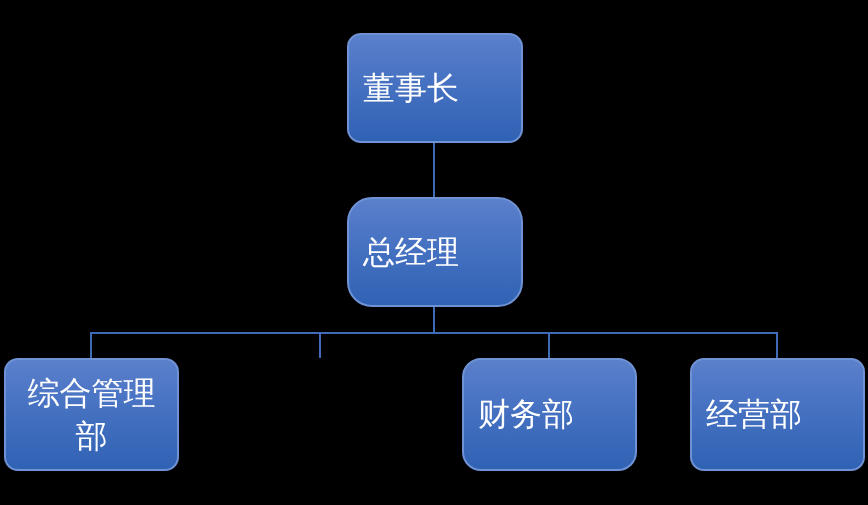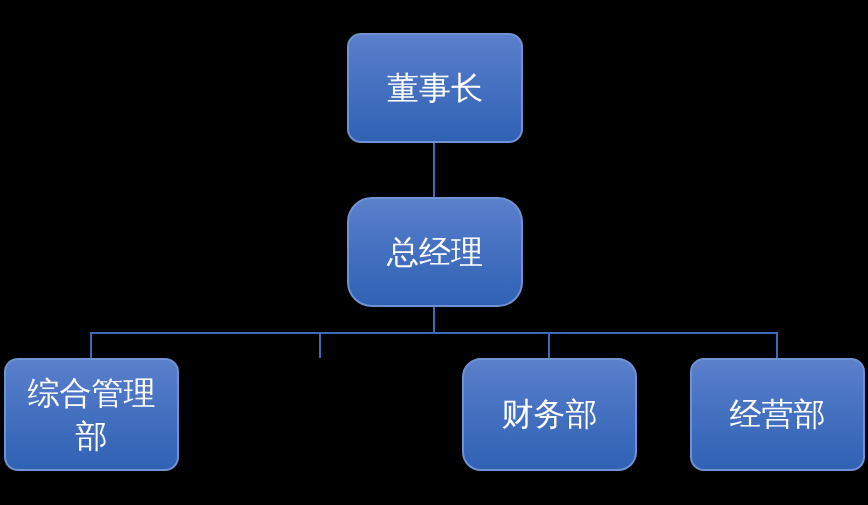--- a/index.html
+++ b/index.html
@@ -16,21 +16,20 @@
     overflow: hidden;
   }
   .node {
     position: absolute;
     box-sizing: border-box;
     background: linear-gradient(180deg, #5b80cb 0%, #4a74c4 35%, #3062b4 100%);
     border: 2px solid #6f92d4;
     border-radius: 14px;
     display: flex;
     align-items: center;
-    justify-content: center;
     z-index: 2;
   }
   .node-label {
     color: #ffffff;
     font-size: 32px;
     line-height: 1.32;
     text-align: center;
     padding: 0 14px;
   }
   .node-chairman        { left: 347px; top: 33px;  width: 176px; height: 110px; }

